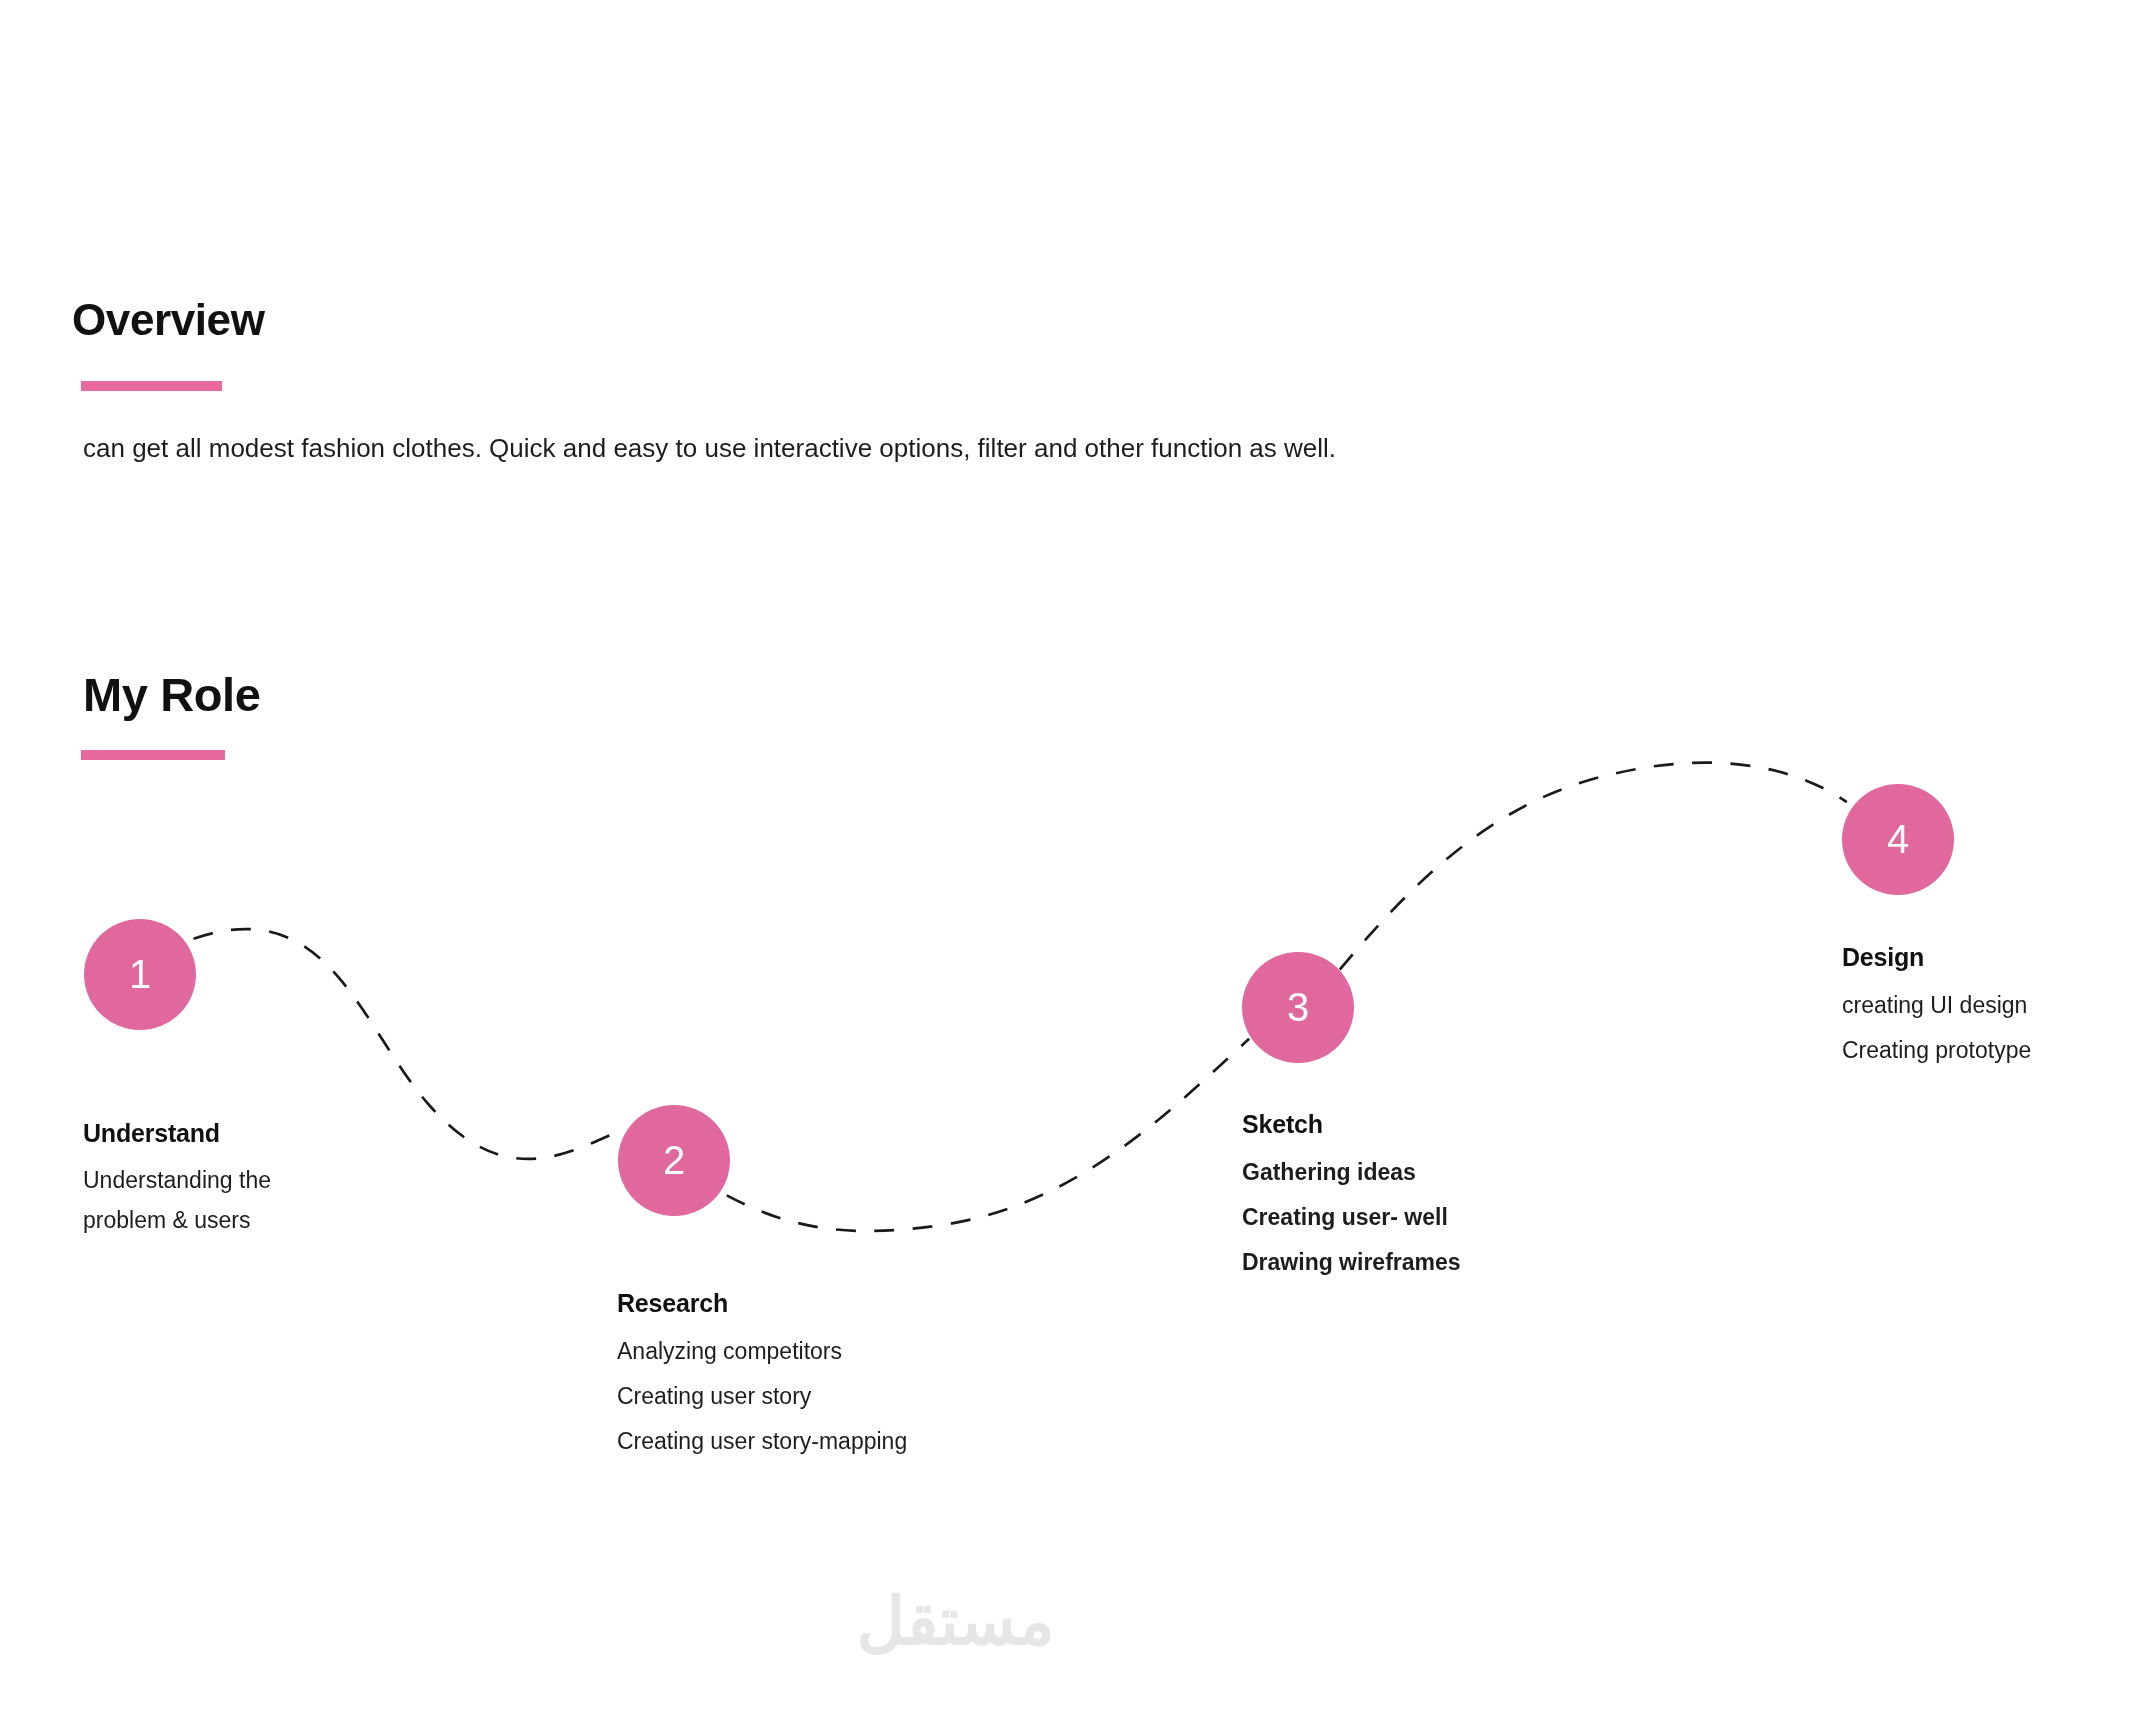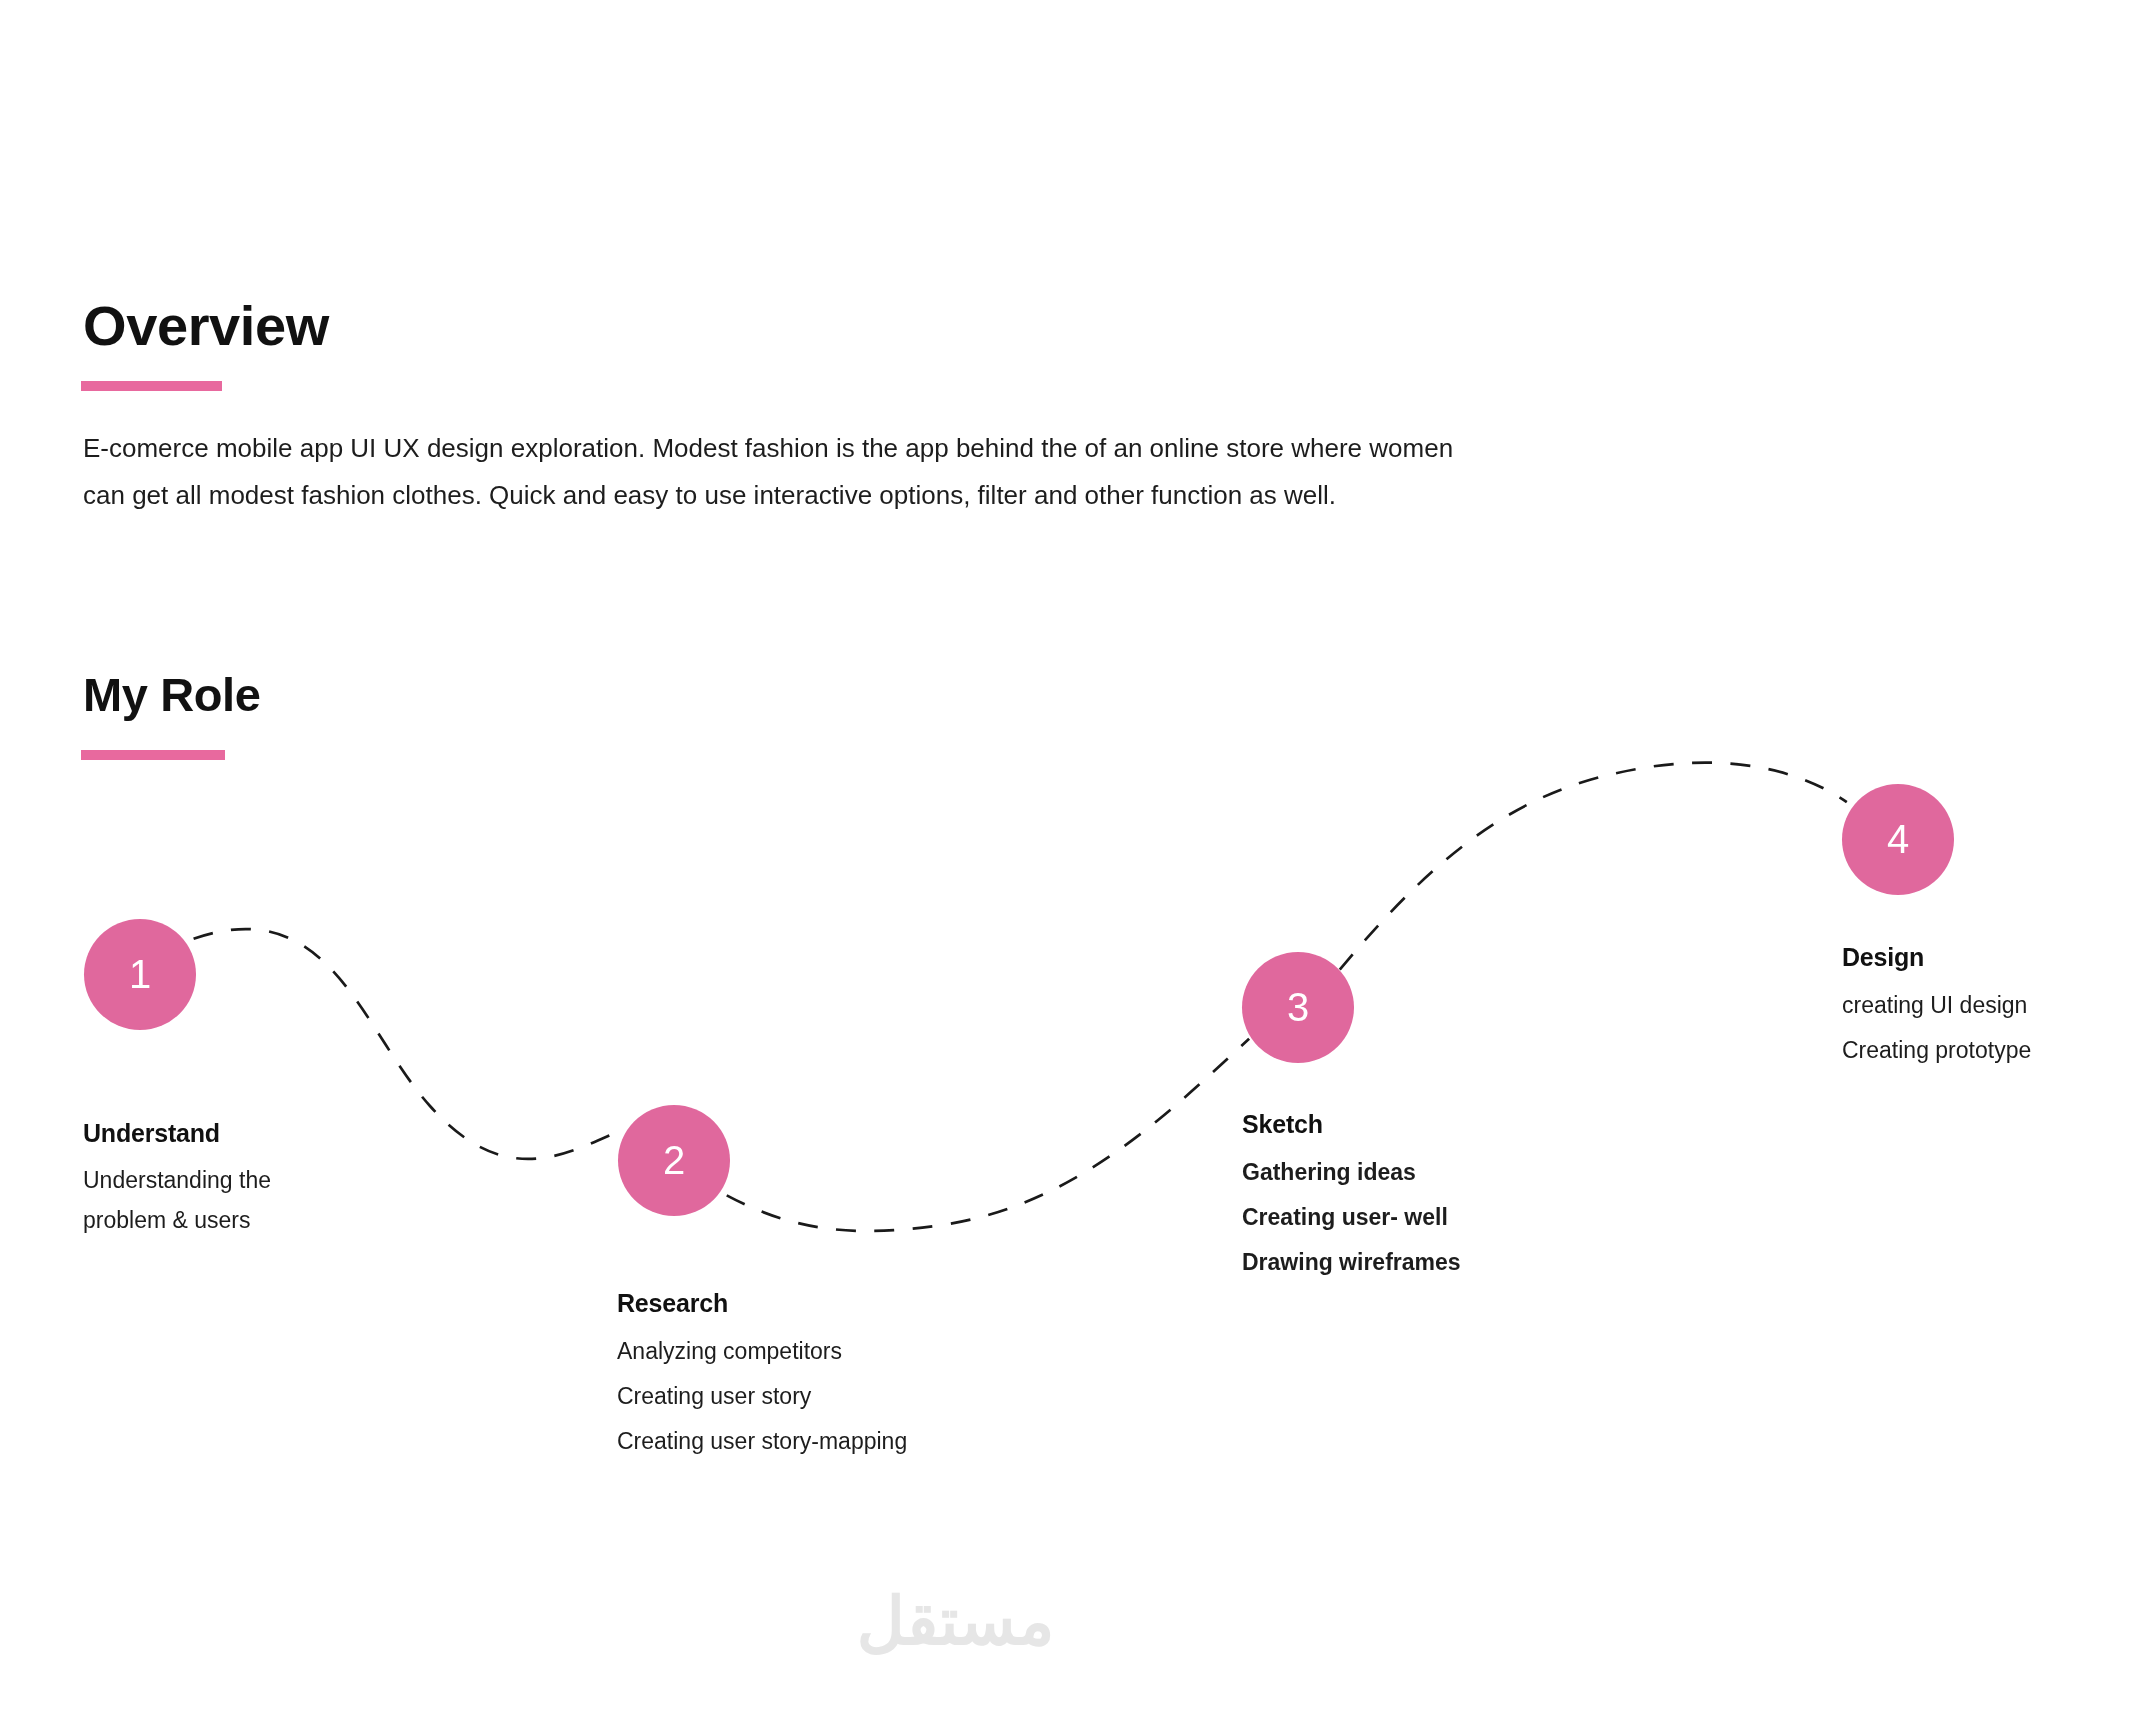--- a/index.html
+++ b/index.html
@@ -24,23 +24,23 @@
   
   .section-title {
     position: absolute;
     margin: 0;
     color: #111111;
     font-weight: 700;
     letter-spacing: -0.4px;
     white-space: nowrap;
   }
   #overview-title {
-    left: 83px;
+    left: 72px;
     top: 298px;
-    font-size: 56px;
+    font-size: 44px;
     line-height: 1.0;
   }
   #myrole-title {
     left: 83px;
     top: 671px;
     font-size: 47px;
     line-height: 1.0;
     text-align: center;
   }
 
@@ -184,21 +184,20 @@
 </style>
 </head>
 <body>
 
 <div class="page">
 
   <h1 class="section-title" id="overview-title">Overview</h1>
   <div class="accent-bar" id="overview-bar"></div>
 
   <p id="overview-paragraph">
-    <span>E-comerce mobile app UI UX design exploration. Modest fashion is the app behind the of an online store where women</span>
     <span>can get all modest fashion clothes. Quick and easy to use interactive options, filter and other function as well.</span>
   </p>
 
   <h1 class="section-title" id="myrole-title">My Role</h1>
   <div class="accent-bar" id="myrole-bar"></div>
 
   <div id="roadmap">
 
     <svg id="roadmap-curve" viewBox="0 0 2800 2248" xmlns="http://www.w3.org/2000/svg">
       <path d="M 252 1222

